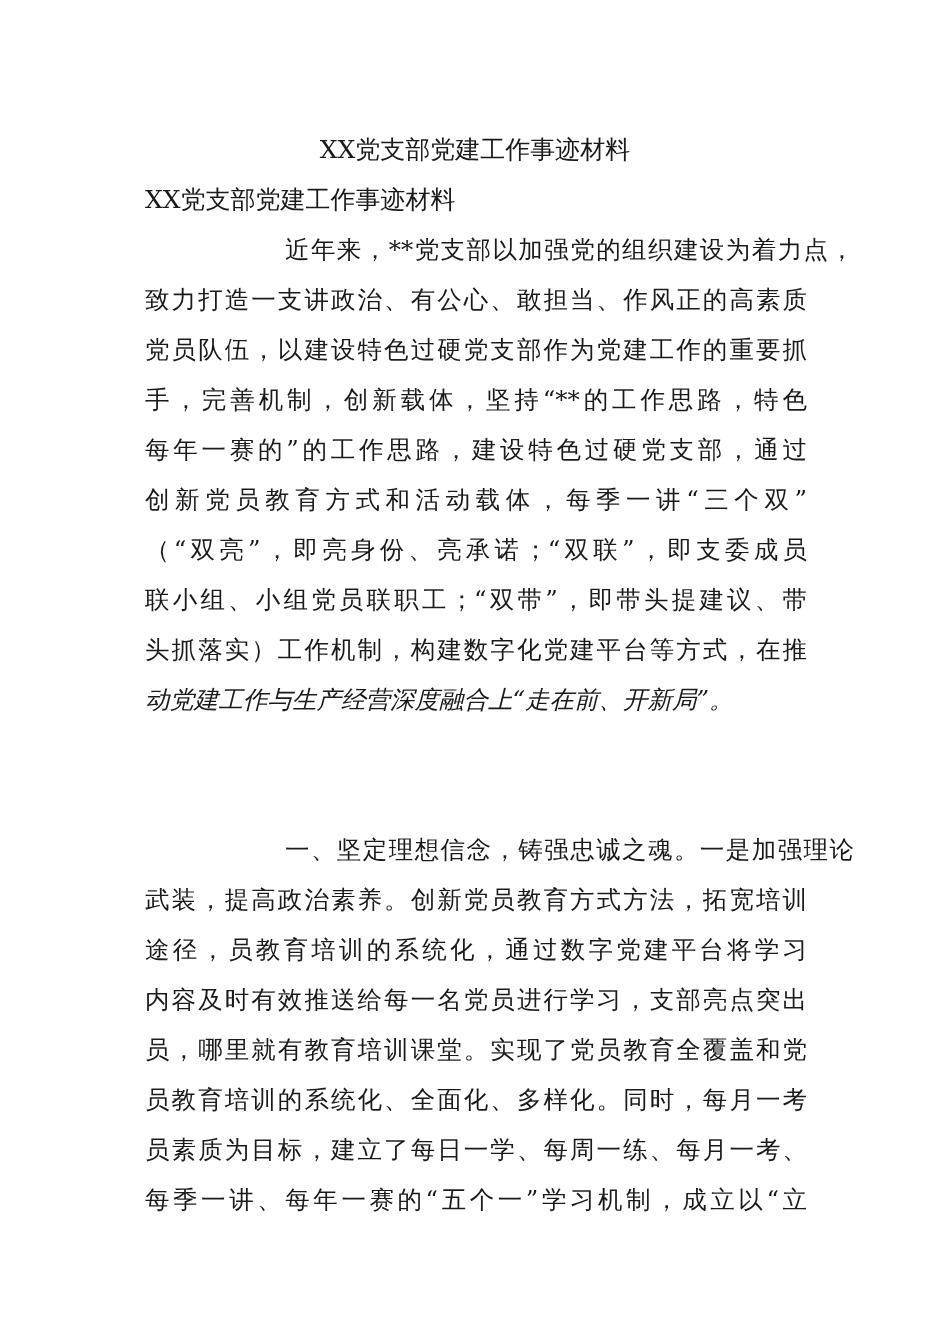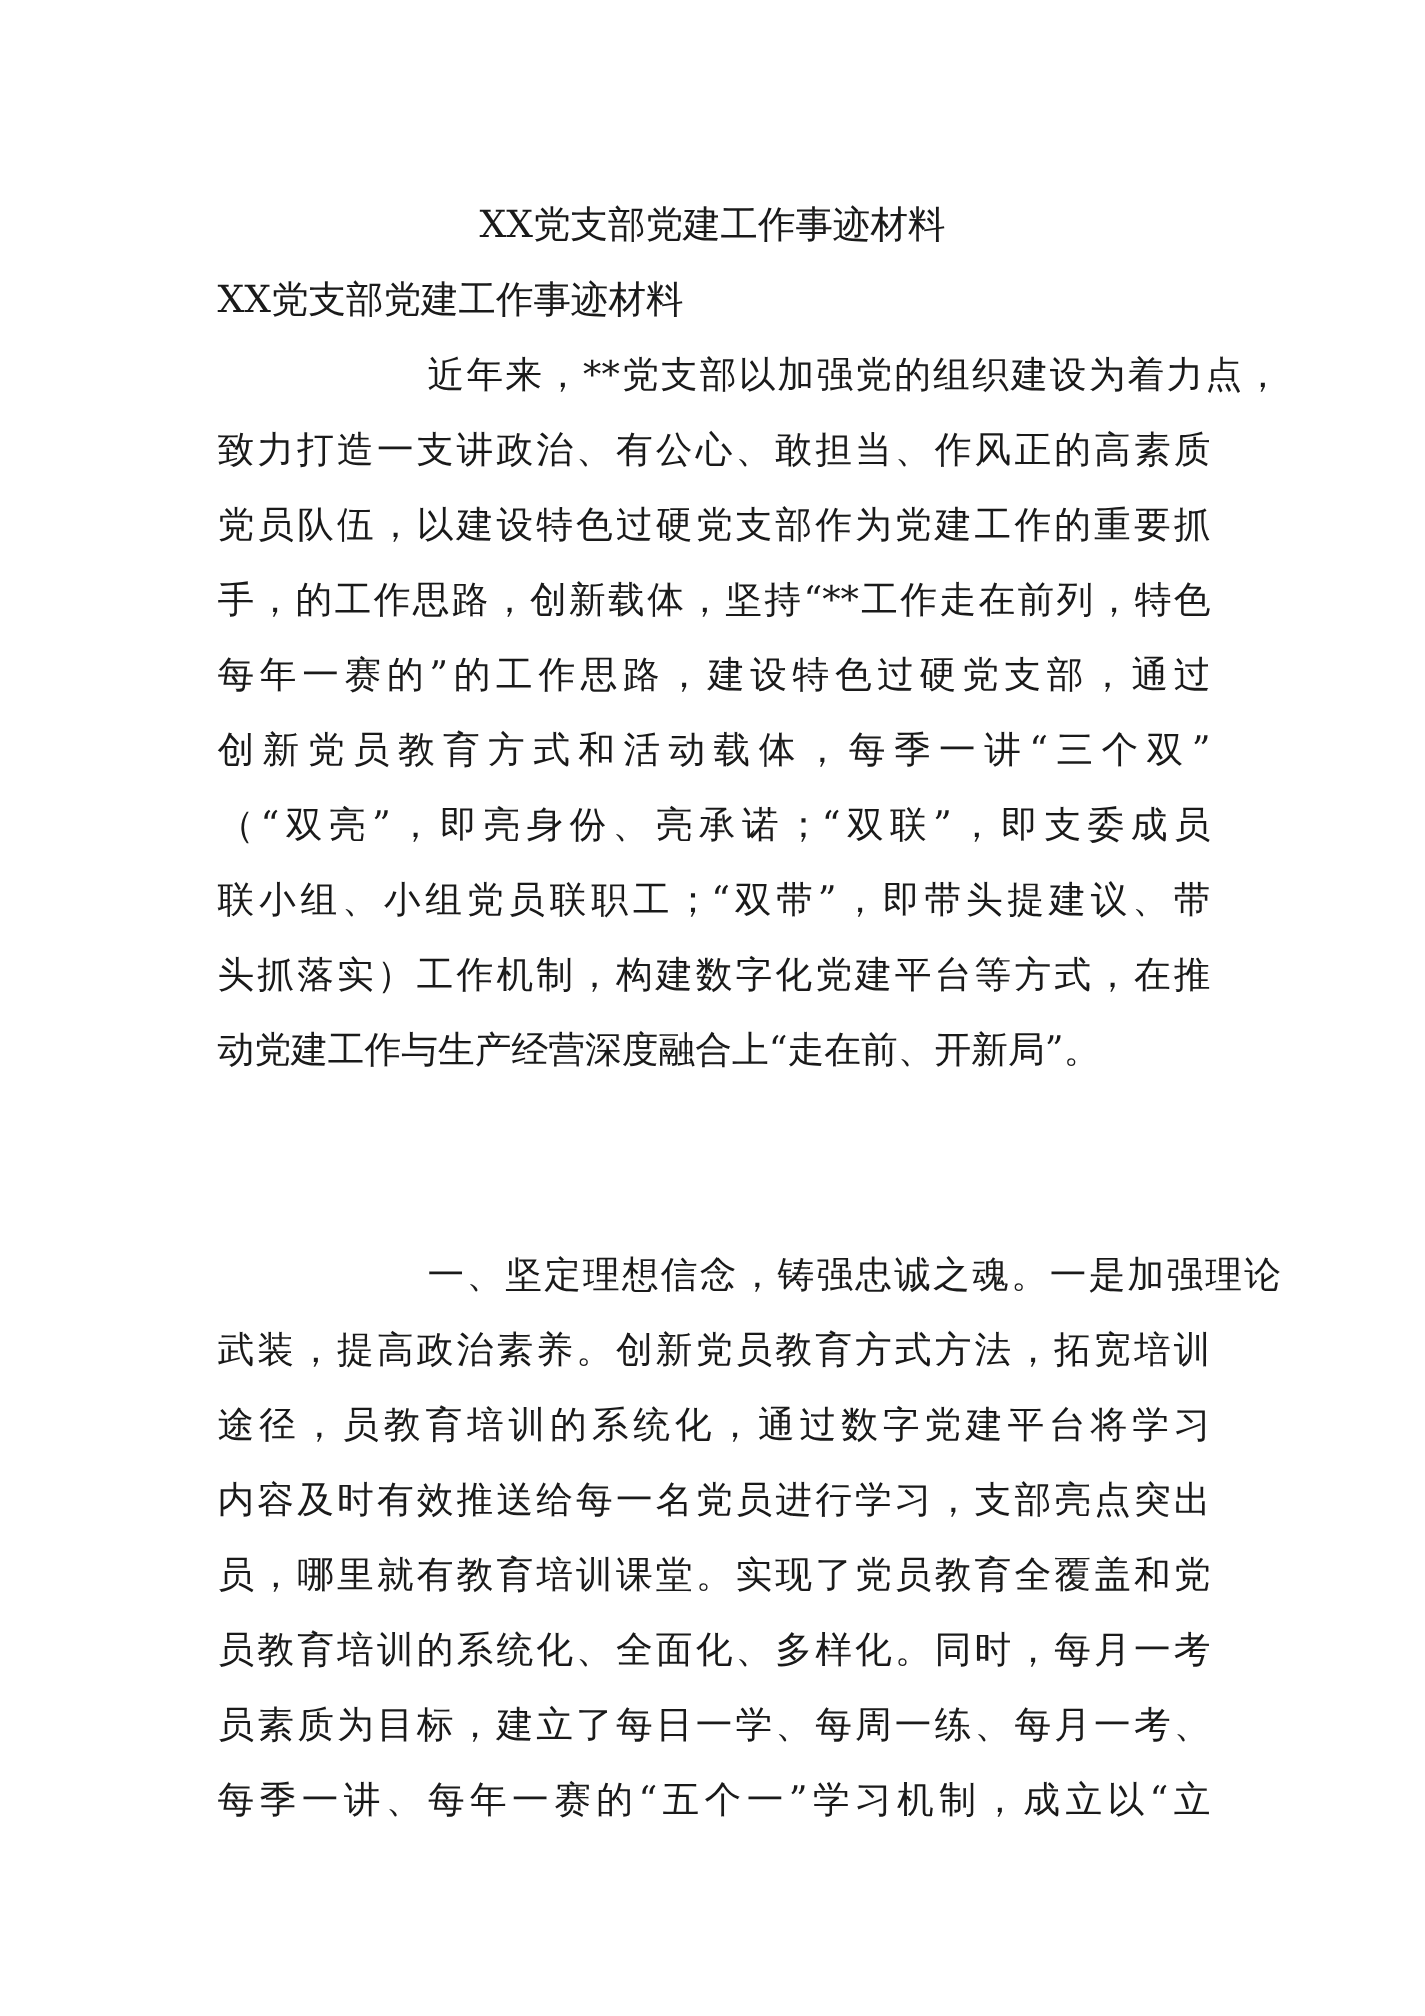--- a/index.html
+++ b/index.html
@@ -4,34 +4,34 @@
 <style>
   html, body { margin:0; padding:0; background:#ffffff; }
   body { width:950px; height:1344px; position:relative; overflow:hidden;
          font-family:"DejaVu Serif","Liberation Serif",serif; color:#1a1a1a; }
   .title { position:absolute; top:132px; left:0; width:950px; text-align:center;
            font-size:25px; line-height:36px; letter-spacing:0px; }
   .subtitle { position:absolute; top:182px; left:145px; font-size:25px; line-height:36px; }
   .line { position:absolute; left:145px; width:662px; font-size:24.5px; line-height:36px;
           white-space:nowrap; text-align:justify; text-align-last:justify; }
   .line.first { left:238px; width:569px;margin-left:47px; }
-  .line.last { text-align-last:left; }
+  .line.last { text-align-last:left;font-style:italic; }
 </style>
 </head>
 <body>
 
 <div>
   <div class="title">XX党支部党建工作事迹材料</div>
   <div class="subtitle">XX党支部党建工作事迹材料</div>
 
   <div>
     <div class="line first" style="top:232px">近年来，**党支部以加强党的组织建设为着力点，</div>
     <div class="line" style="top:282px">致力打造一支讲政治、有公心、敢担当、作风正的高素质</div>
     <div class="line" style="top:332px">党员队伍，以建设特色过硬党支部作为党建工作的重要抓</div>
-    <div class="line" style="top:382px">手，的工作思路，创新载体，坚持“**工作走在前列，特色</div>
+    <div class="line" style="top:382px">手，完善机制，创新载体，坚持“**的工作思路，特色</div>
     <div class="line" style="top:432px">每年一赛的”的工作思路，建设特色过硬党支部，通过</div>
     <div class="line" style="top:482px">创新党员教育方式和活动载体，每季一讲“三个双”</div>
     <div class="line" style="top:532px">（“双亮”，即亮身份、亮承诺；“双联”，即支委成员</div>
     <div class="line" style="top:582px">联小组、小组党员联职工；“双带”，即带头提建议、带</div>
     <div class="line" style="top:632px">头抓落实）工作机制，构建数字化党建平台等方式，在推</div>
     <div class="line last" style="top:682px">动党建工作与生产经营深度融合上“走在前、开新局”。</div>
   </div>
 
   <div>
     <div class="line first" style="top:832px">一、坚定理想信念，铸强忠诚之魂。一是加强理论</div>

